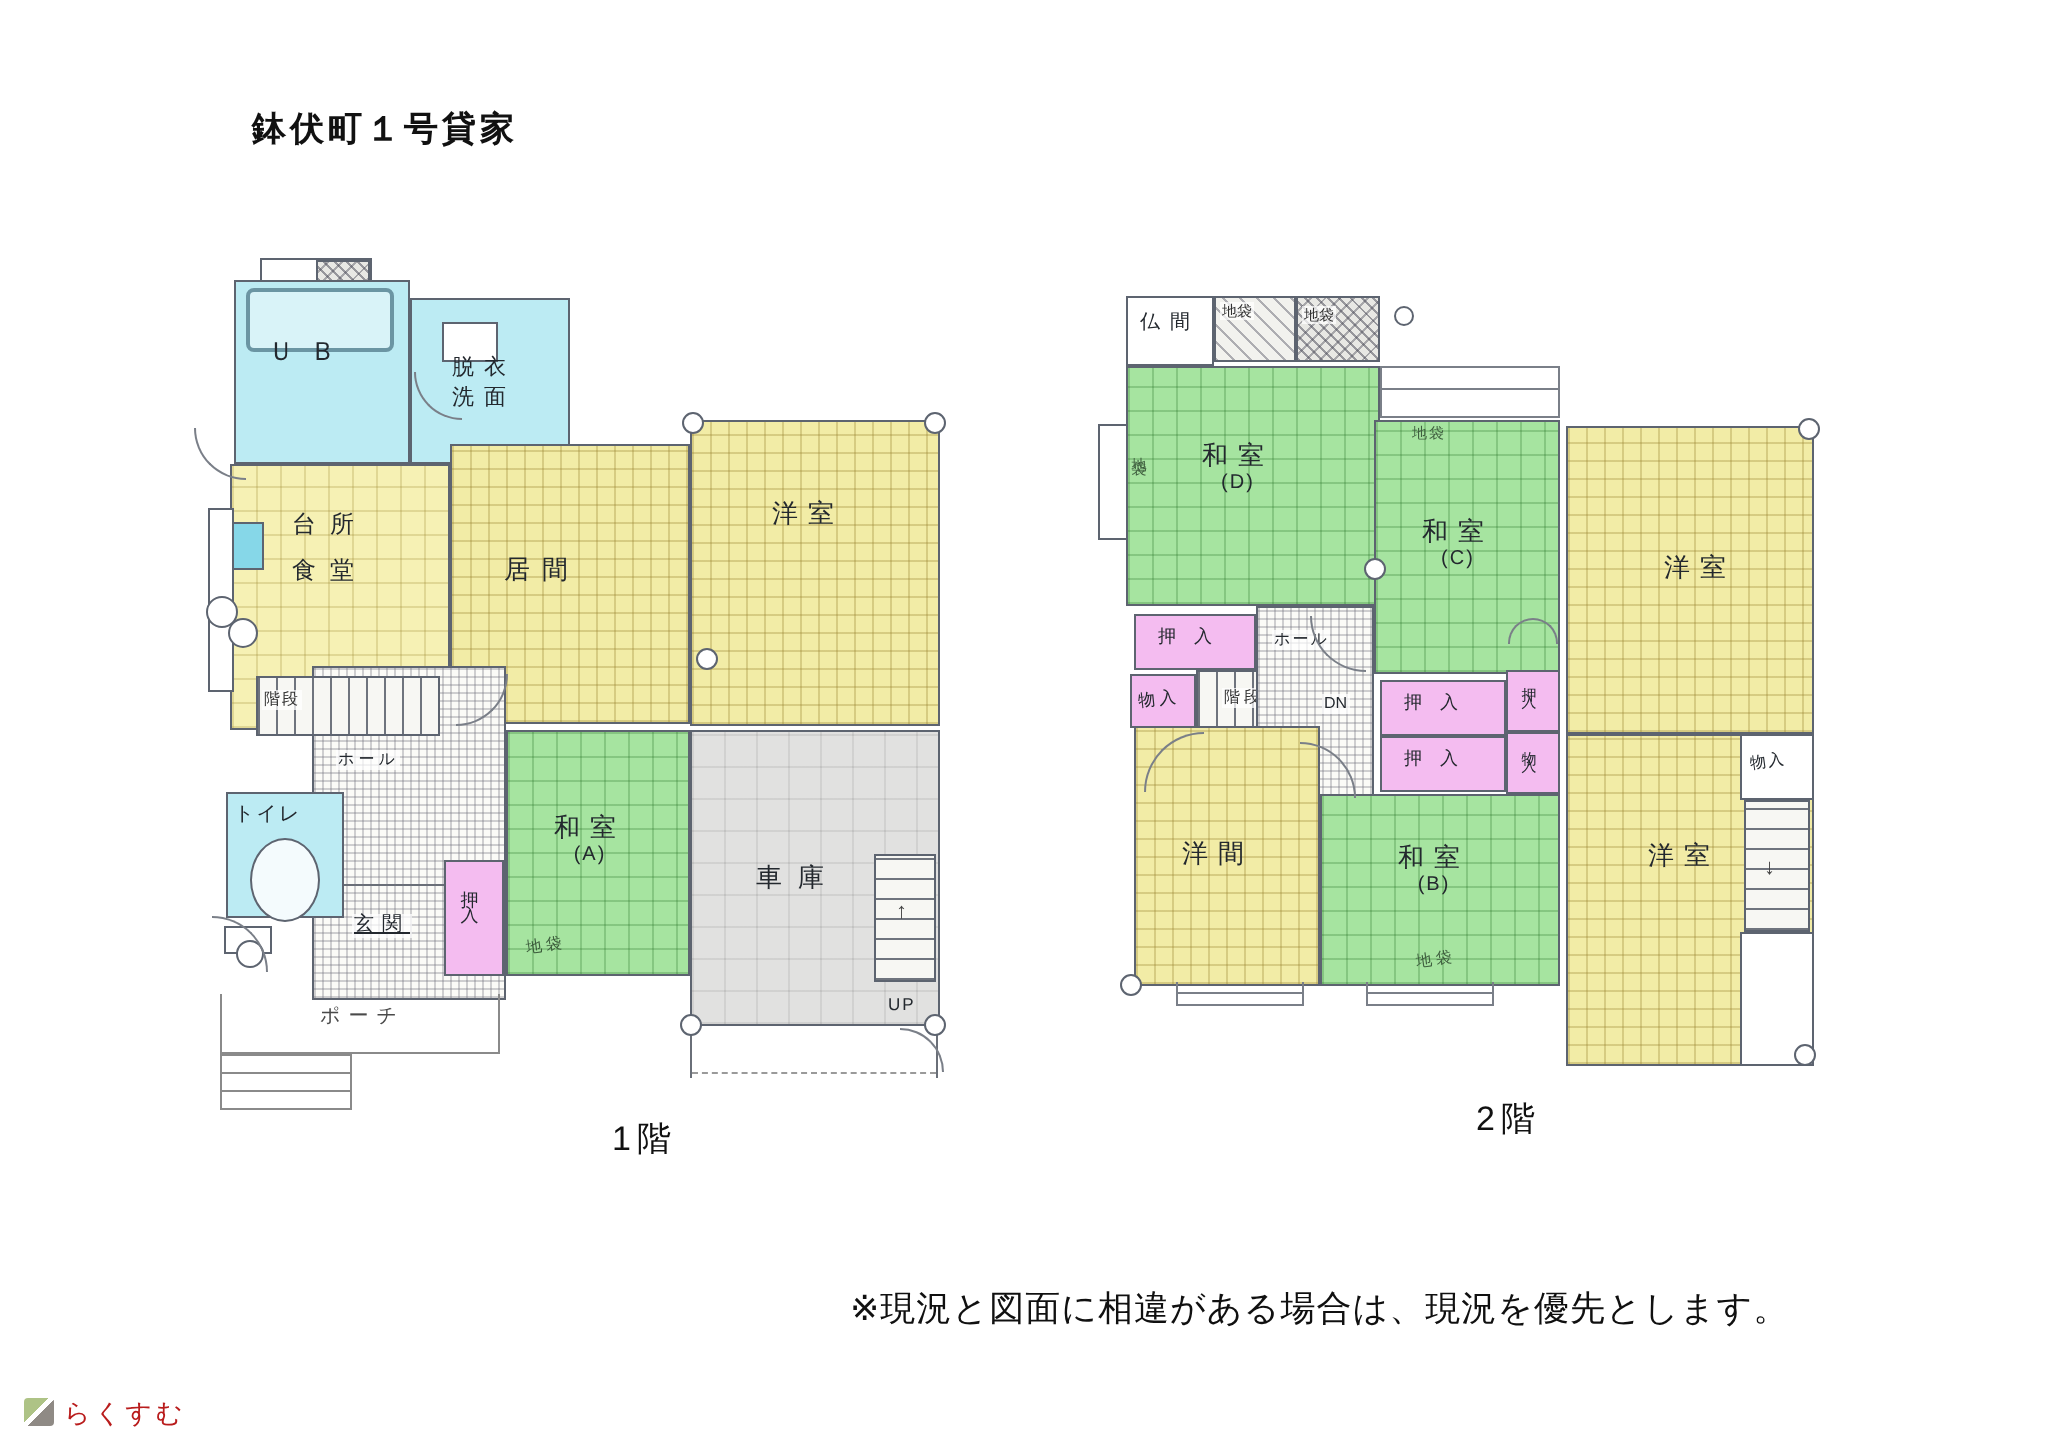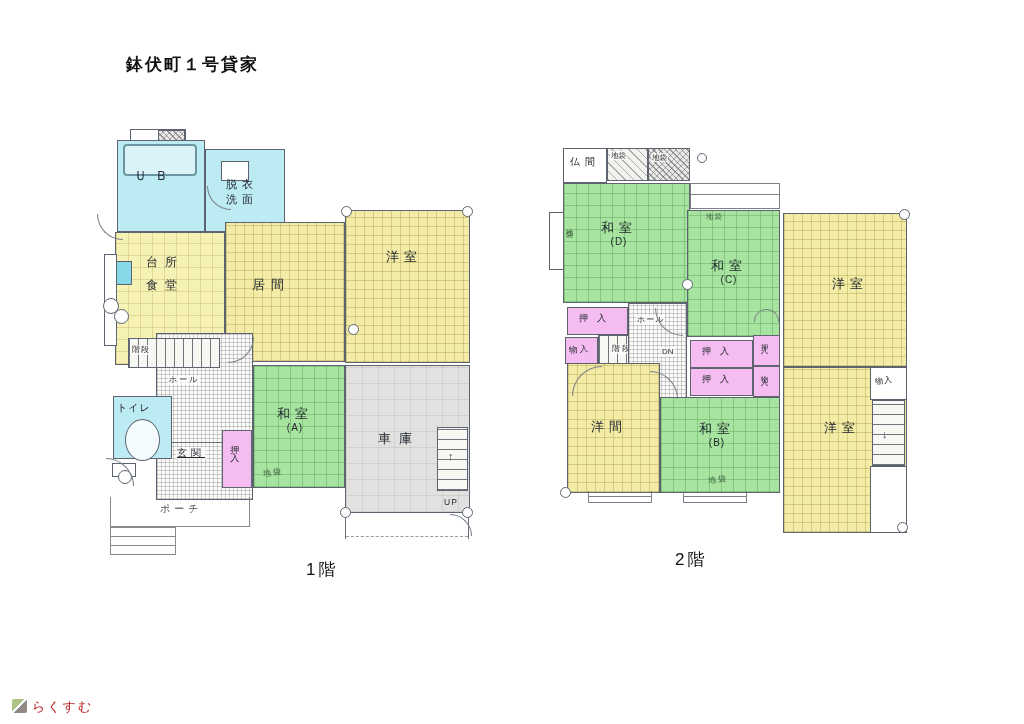--- a/index.html
+++ b/index.html
@@ -95,21 +95,21 @@
 
     <div class="room gYd" style="left:225px;top:222px;width:120px;height:140px;"></div>
     <div class="lb" style="left:252px;top:277px;font-size:13px;letter-spacing:6px;">居間</div>
 
     <div class="room gYd" style="left:345px;top:210px;width:125px;height:153px;"></div>
     <div class="lb" style="left:386px;top:249px;font-size:13px;letter-spacing:5px;">洋室</div>
 
     <div class="room fine" style="left:156px;top:333px;width:97px;height:167px;"></div>
     <div class="ln" style="left:157px;top:442px;width:95px;height:1px;"></div>
     <div class="lb tagbg" style="left:168px;top:375px;font-size:8px;letter-spacing:2px;">ホール</div>
-    <div class="lb tagbg" style="left:176px;top:447px;font-size:10px;letter-spacing:4px;text-decoration:underline;">玄関</div>
+    <div class="lb tagbg" style="left:176px;top:457px;font-size:10px;letter-spacing:4px;text-decoration:underline;">玄関</div>
 
     <div class="room treadV" style="left:128px;top:338px;width:92px;height:30px;"></div>
     <div class="lb tagbg" style="left:131px;top:345px;font-size:8px;letter-spacing:1px;color:#333;">階段</div>
 
     <div class="room cyan" style="left:113px;top:396px;width:59px;height:63px;"></div>
     <div class="lb" style="left:117px;top:402px;font-size:10px;letter-spacing:1px;">トイレ</div>
     <div class="fixture" style="left:125px;top:419px;width:35px;height:42px;border-radius:50%;background:#f4fbfd;"></div>
     <div class="fixture" style="left:112px;top:463px;width:24px;height:14px;"></div>
     <div class="pin" style="left:118px;top:470px;width:14px;height:14px;"></div>
 
@@ -225,19 +225,20 @@
     <div class="winU" style="left:588px;top:491px;width:64px;height:12px;"></div>
     <div class="winU" style="left:683px;top:491px;width:64px;height:12px;"></div>
 
     <div class="pin" style="left:899px;top:209px;width:11px;height:11px;"></div>
     <div class="pin" style="left:897px;top:522px;width:11px;height:11px;"></div>
     <div class="pin" style="left:560px;top:487px;width:11px;height:11px;"></div>
     <div class="pin" style="left:682px;top:279px;width:11px;height:11px;"></div>
   </div>
 
   <div class="lb caption" style="left:306px;top:560px;">1階</div>
-  <div class="lb caption" style="left:675px;top:550px;">2階</div>
-
+  <div class="lb caption" style="left:738px;top:550px;">2階</div>
+
+  <div class="lb note" style="left:425px;top:644px;">※現況と図面に相違がある場合は、現況を優先とします。</div>
 
   <div class="wmicon" style="left:12px;top:699px;"></div>
   <div class="lb wm" style="left:32px;top:699px;">らくすむ</div>
 
 </div>
 
 </body></html>

